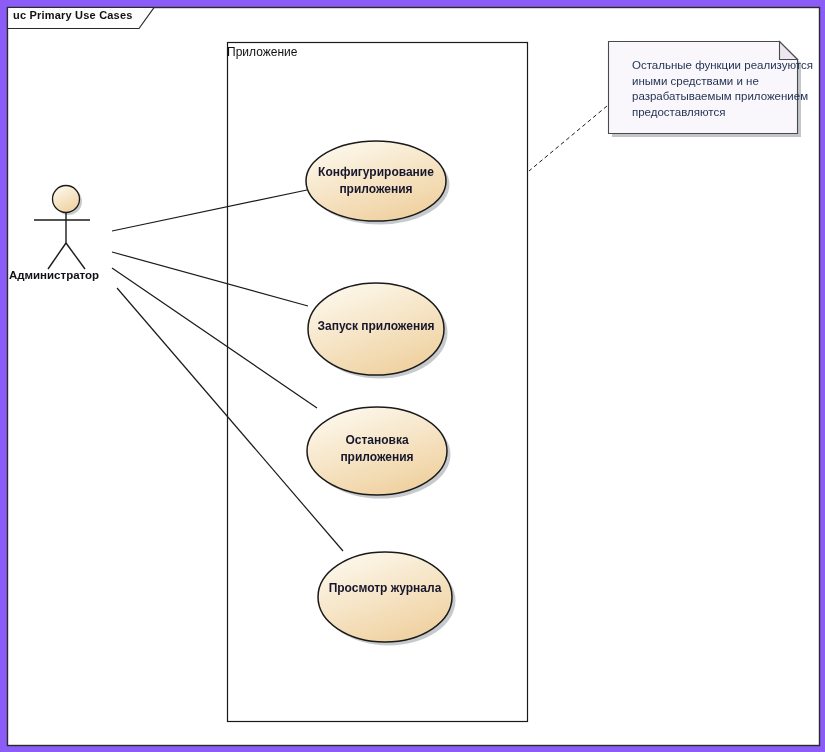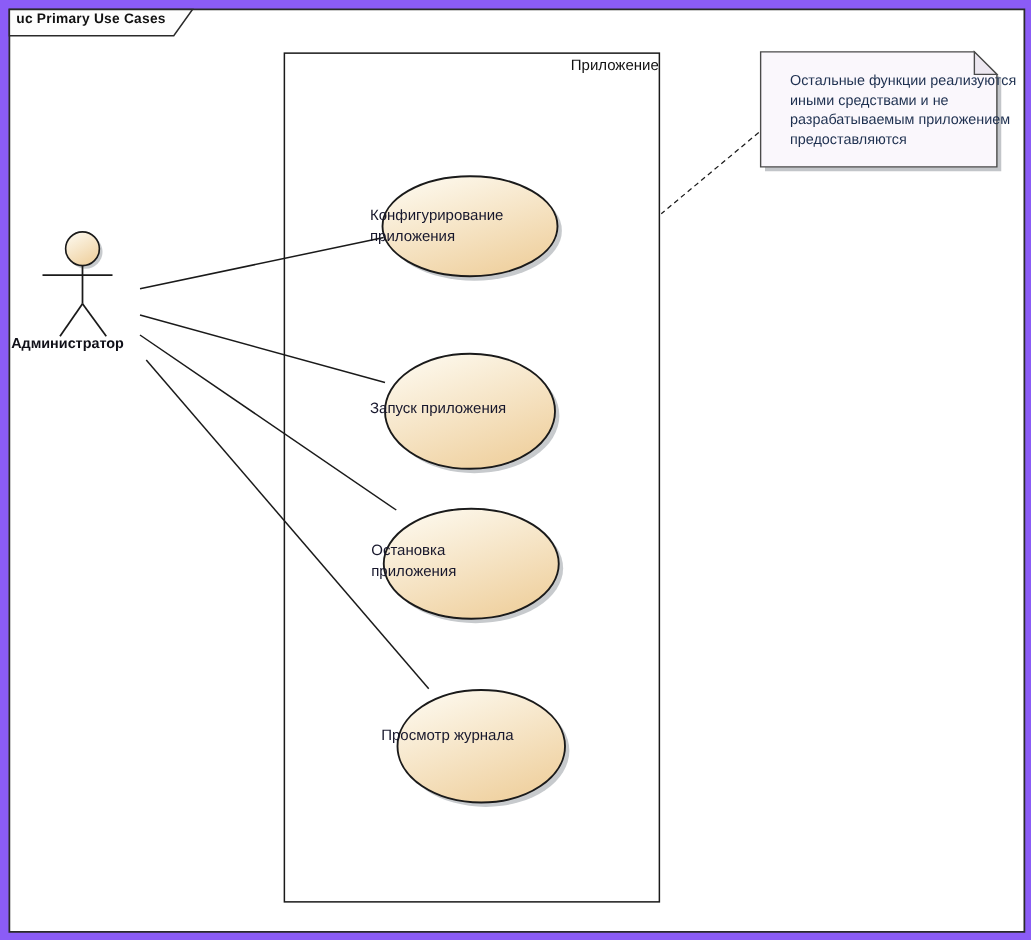--- a/index.html
+++ b/index.html
@@ -1,23 +1,23 @@
 <!DOCTYPE html>
 <html><head>
 <meta charset="utf-8">
 <style>
   html,body{margin:0;padding:0;background:#fff;}
   body{font-family:"Liberation Sans", sans-serif; -webkit-font-smoothing:antialiased;}
   #canvas{position:relative;width:825px;height:752px;background:#8b5cf6;overflow:hidden;}
   #canvas svg{position:absolute;left:0;top:0;}
   .txt{position:absolute;color:#15151f;}
   .frame-title{left:13px;top:9px;font-size:11px;font-weight:bold;color:#111;letter-spacing:.2px;}
-  .boundary-label{left:227px;top:45px;width:300px;text-align:right;font-size:12px;color:#111;}
+  .boundary-label{left:227px;top:45px;width:300px;text-align:left;font-size:12px;color:#111;}
   .actor-label{left:0;top:269px;width:108px;text-align:center;font-size:11.5px;font-weight:bold;color:#101018;}
-  .uc-label{position:absolute;width:160px;text-align:left;font-size:12px;font-weight:normal;line-height:17px;color:#17172c;}
+  .uc-label{position:absolute;width:160px;text-align:center;font-size:12px;font-weight:bold;line-height:17px;color:#17172c;}
   .uc-label span{display:block;}
   .uc1{left:296px;top:164px;}
   .uc2{left:296px;top:318px;}
   .uc3{left:297px;top:432px;}
   .uc4{left:305px;top:580px;}
   .note-text{left:615px;top:58px;width:182px;font-size:11.5px;line-height:15.5px;color:#1e3050;margin-left:17px;}
   .note-text span{display:block;}
 </style>
 </head>
 <body>

